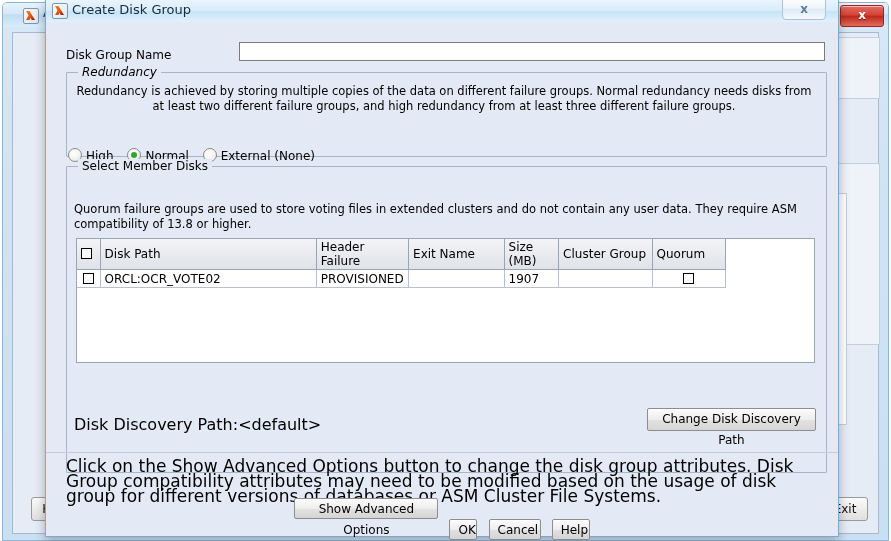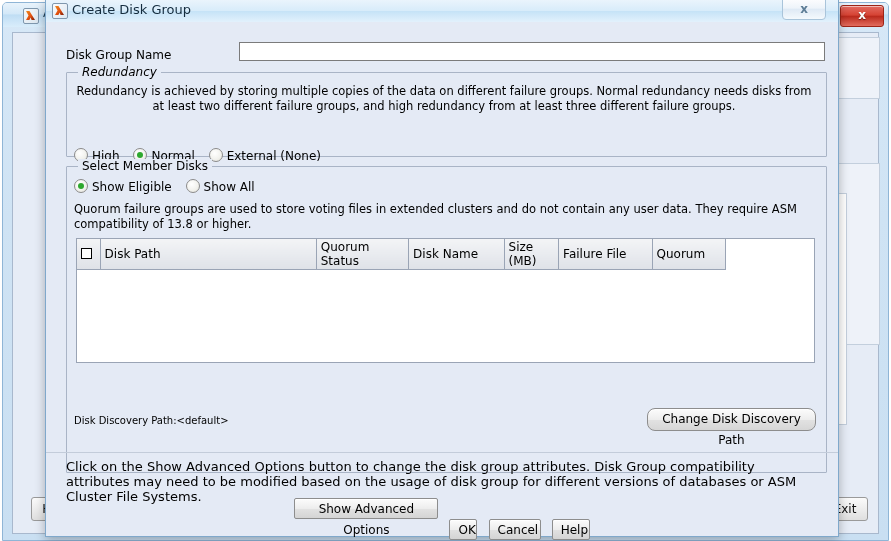--- a/index.html
+++ b/index.html
@@ -182,33 +182,33 @@
   .cb{
     display:inline-block;width:11px;height:11px;background:#fff;
     border:1px solid #000;box-sizing:border-box;vertical-align:-1px;
   }
   th.cbcol,td.cbcol{text-align:center;padding:1px 0;}
   
   #note-text{
     position:absolute;left:28px;top:348px;width:740px;
     font-size:11.5px;color:#000;line-height:15px;
   }
-  #discovery-path{position:absolute;left:28px;top:393px;font-size:10px;color:#000;}
+  #discovery-path{position:absolute;left:28px;top:393px;font-size:16px;color:#000;}
   #change-path-btn{
     position:absolute;left:601px;top:386px;width:167px;height:21px;
     background:linear-gradient(to bottom,#fcfcfc 0%,#ededed 50%,#e2e2e2 51%,#d6d6d6 100%);
-    border:1px solid #8d8d8d;border-radius:8px;
+    border:1px solid #8d8d8d;border-radius:2px;
     font-size:12px;color:#000;text-align:center;line-height:21px;
     box-shadow:inset 0 1px 0 #fff;
   }
   
   #footer-sep{position:absolute;left:0;right:0;top:430px;height:1px;background:#c3ccda;}
   #advice-text{
     position:absolute;left:20px;top:437px;width:756px;
-    font-size:13px;color:#000;line-height:15px;
+    font-size:17px;color:#000;line-height:15px;
   }
   #btnrow{position:absolute;left:0;right:0;top:476px;text-align:center;}
   .btn{
     display:inline-block;height:21px;line-height:21px;
     background:linear-gradient(to bottom,#fcfcfc 0%,#ededed 50%,#e2e2e2 51%,#d4d4d4 100%);
     border:1px solid #8d8d8d;border-radius:2px;
     font-size:12px;color:#000;text-align:center;margin:0 3px;
     box-shadow:inset 0 1px 0 #fff;padding:0 8px;box-sizing:border-box;
   }
   #btn-advanced{width:144px;}
@@ -295,71 +295,76 @@
   </div>
 
   <div id="dlg-body">
 
     <div id="dg-name-label">Disk Group Name</div>
     <input id="dg-name-input" type="text" value="" placeholder="" style="">
 
     <div class="groupbox" id="gb-redundancy"></div>
     <div class="grouptitle" id="gt-redundancy">Redundancy</div>
     <div id="red-text">Redundancy is achieved by storing multiple copies of the data on different failure groups. Normal redundancy needs disks from at least two different failure groups, and high redundancy from at least three different failure groups.</div>
-    <div class="radio-row" style="left:28px;top:126px;">
+    <div class="radio-row" style="left:22px;top:126px;">
       <span class="radio-item">
         <span class="radio"></span><span>High</span>
       </span>
       <span class="radio-item">
         <span class="radio on"></span><span>Normal</span>
       </span>
       <span class="radio-item">
         <span class="radio"></span><span>External (None)</span>
       </span>
     </div>
 
     <div class="groupbox" id="gb-members"></div>
     <div class="grouptitle" id="gt-members">Select Member Disks</div>
 
-    <div class="radio-row" id="member-radios" style="position:absolute;">
-      <span class="radio-item">
-        <span class="radio on"></span><span>Show Eligible</span>
-      </span>
-      <span class="radio-item">
-        <span class="radio"></span><span>Show All</span>
-      </span>
-    </div>
 
     <div id="quorum-text">Quorum failure groups are used to store voting files in extended clusters and do not contain any user data. They require ASM compatibility of 13.8 or higher.</div>
 
     <div id="disk-table-wrap">
       <table class="disks">
         <colgroup>
           <col style="width:22px">
             <col style="width:206px">
             <col style="width:88px">
           <col style="width:91px">
             <col style="width:52px">
             <col style="width:89px">
             <col style="width:70px">
         </colgroup>
         <thead>
           <tr>
             <th class="cbcol">
               <span class="cb"></span>
             </th>
             <th>Disk Path</th>
-            <th>Quorum Status</th>
-            <th>Disk Name</th>
+            <th>Header Failure</th>
+            <th>Exit Name</th>
             <th>Size (MB)</th>
-            <th>Failure File</th>
+            <th>Cluster Group</th>
             <th>Quorum</th>
           </tr>
         </thead>
         <tbody>
+          <tr>
+            <td class="cbcol">
+              <span class="cb"></span>
+            </td>
+            <td>ORCL:OCR_VOTE02</td>
+            <td>PROVISIONED</td>
+            <td></td>
+            <td>1907</td>
+            <td></td>
+            <td class="cbcol">
+              <span class="cb"></span>
+            </td>
+          </tr>
         </tbody>
       </table>
     </div>
 
     <div id="discovery-path">Disk Discovery Path:&lt;default&gt;</div>
     <div id="change-path-btn">Change Disk Discovery Path</div>
 
     <div id="footer-sep"></div>
     <div id="advice-text">Click on the Show Advanced Options button to change the disk group attributes. Disk Group compatibility attributes may need to be modified based on the usage of disk group for different versions of databases or ASM Cluster File Systems.</div>
     <div id="btnrow">

